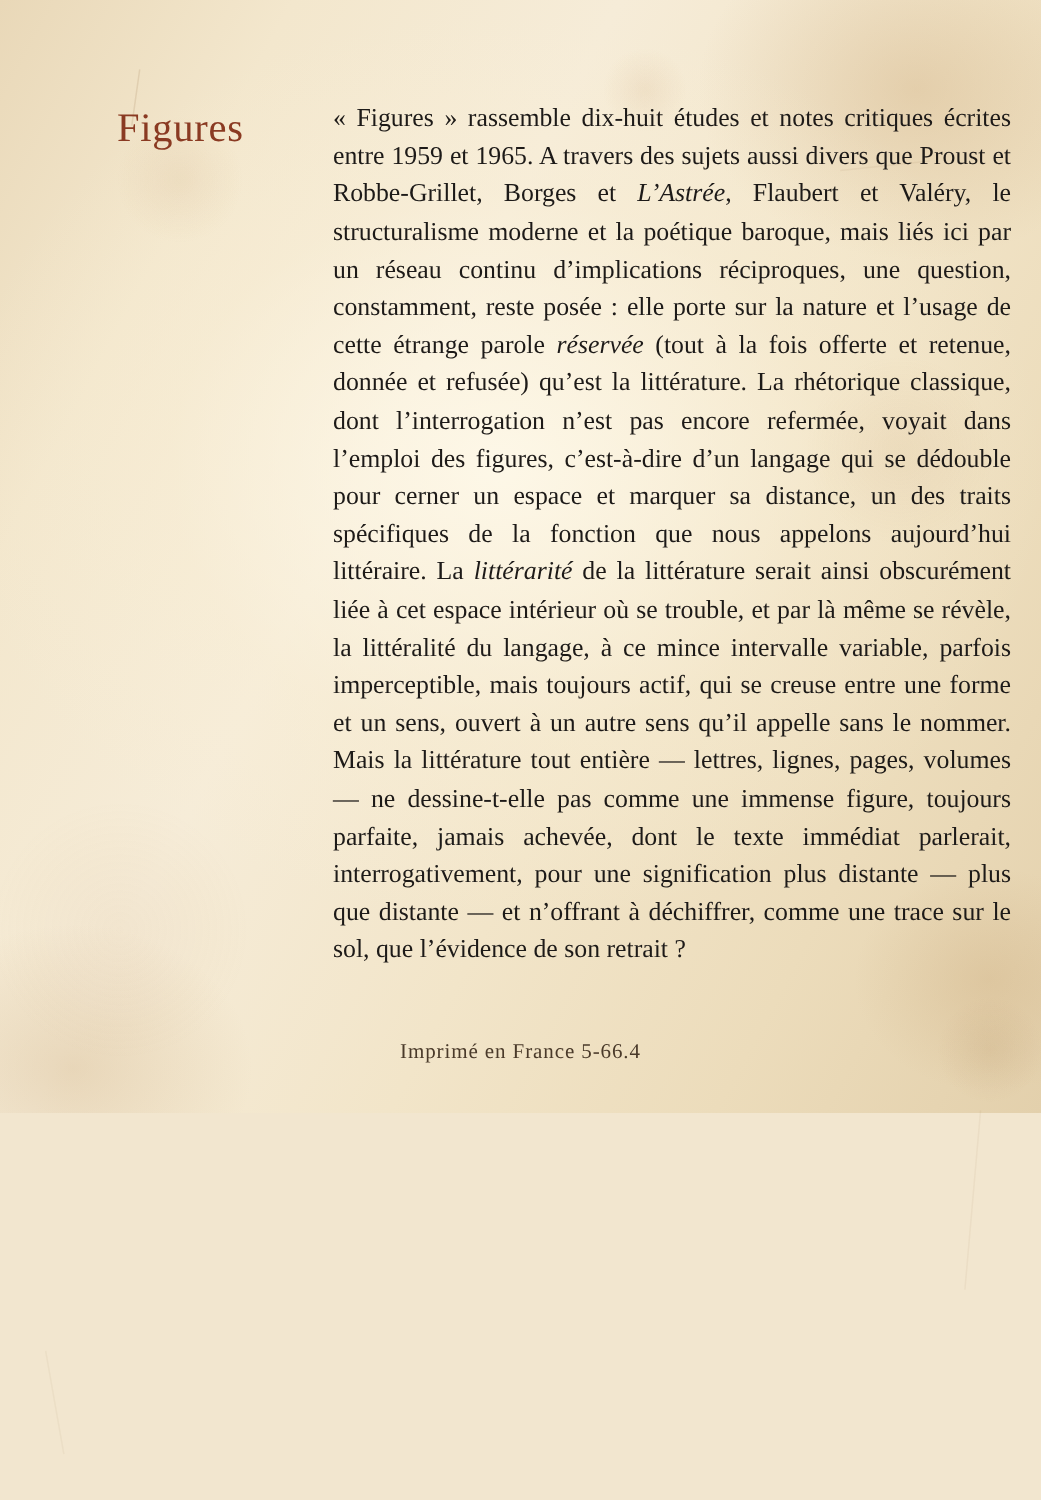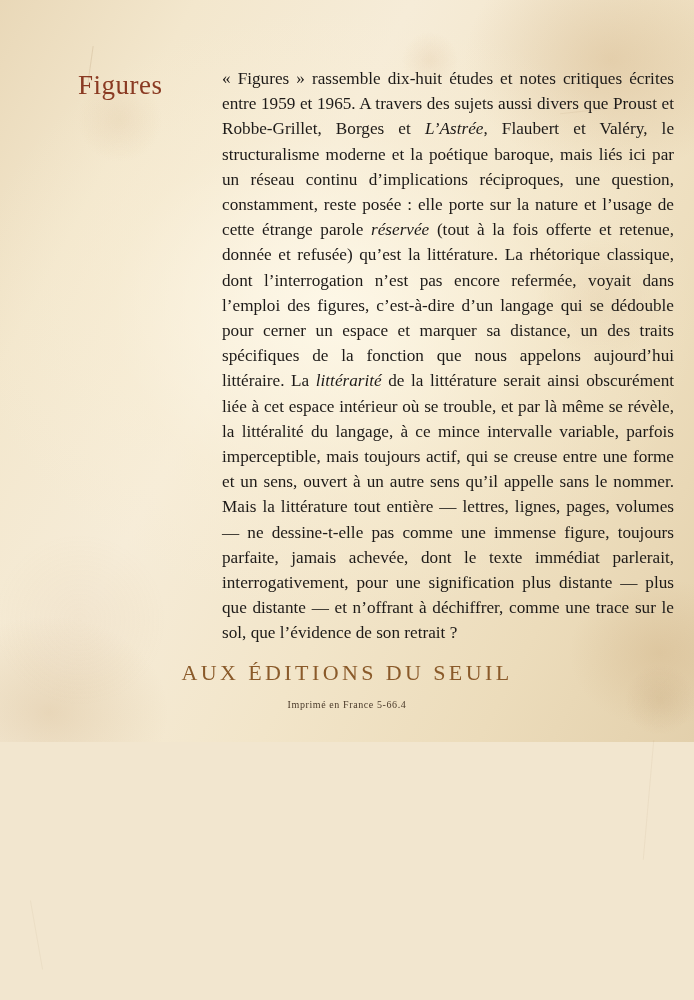--- a/index.html
+++ b/index.html
@@ -82,38 +82,37 @@
     text-align: center;
   }
   .publisher {
     font-size: 22px;
     letter-spacing: 3.4px;
     color: #8a5a2a;
     font-family: "Liberation Serif", serif;
   }
   .imprint {
     margin-top: 13px;
-    font-size: 10px;
+    font-size: 14px;
     letter-spacing: 0.6px;
     color: #4a3a2a;
   }
 </style>
 </head>
 <body>
 
 <div class="page">
 
   <div class="grain"></div>
   <div class="scratch s1"></div>
   <div class="scratch s2"></div>
   <div class="scratch s3"></div>
   <div class="scratch s4"></div>
 
   <div class="title">Figures</div>
 
   <div class="blurb">«&nbsp;Figures&nbsp;» rassemble dix-huit études et notes critiques écrites entre 1959 et 1965. A travers des sujets aussi divers que Proust et Robbe-Grillet, Borges et <i>L’Astrée</i>, Flaubert et Valéry, le structuralisme moderne et la poétique baroque, mais liés ici par un réseau continu d’implications réciproques, une question, constamment, reste posée&nbsp;: elle porte sur la nature et l’usage de cette étrange parole <i>réservée</i> (tout à la fois offerte et retenue, donnée et refusée) qu’est la littérature. La rhétorique classique, dont l’interrogation n’est pas encore refermée, voyait dans l’emploi des figures, c’est-à-dire d’un langage qui se dédouble pour cerner un espace et marquer sa distance, un des traits spécifiques de la fonction que nous appelons aujourd’hui littéraire. La <i>littérarité</i> de la littérature serait ainsi obscurément liée à cet espace intérieur où se trouble, et par là même se révèle, la littéralité du langage, à ce mince intervalle variable, parfois imperceptible, mais toujours actif, qui se creuse entre une forme et un sens, ouvert à un autre sens qu’il appelle sans le nommer. Mais la littérature tout entière — lettres, lignes, pages, volumes — ne dessine-t-elle pas comme une immense figure, toujours parfaite, jamais achevée, dont le texte immédiat parlerait, interrogativement, pour une signification plus distante — plus que distante — et n’offrant à déchiffrer, comme une trace sur le sol, que l’évidence de son retrait&nbsp;?</div>
 
   <div class="footer">
-    <div class="publisher">AUX ÉDITIONS DU SEUIL</div>
     <div class="imprint">Imprimé en France 5-66.4</div>
   </div>
 
 </div>
 
 </body></html>

